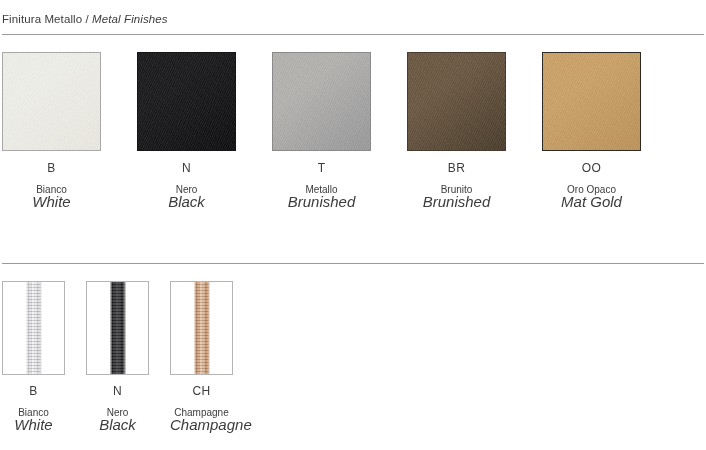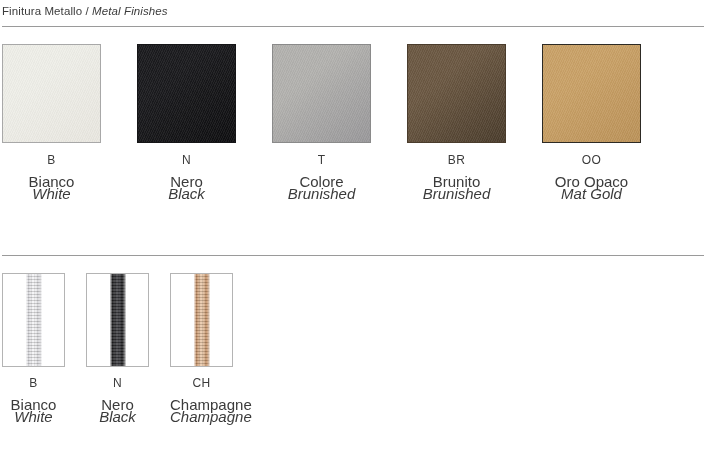--- a/index.html
+++ b/index.html
@@ -11,21 +11,21 @@
     width: 706px;
     height: 450px;
     font-family: "Liberation Sans", sans-serif;
     color: #3b3b3b;
     overflow: hidden;
     position: relative;
   }
 
   .page {
     position: absolute;
-    left: 0; top: 4px;
+    left: 0; top: 12px;
     width: 706px;
     height: 364px;
   }
 
   
   .section { position: absolute; left: 0; width: 706px; }
   #section-metal { top: 0; }
   #section-wire  { top: 243px; }
 
   .section-title {
@@ -91,21 +91,21 @@
   .labels.wire { width: 63px; margin-top: 9px; }
 
   .code {
     font-size: 12px;
     line-height: 14px;
     color: #3b3b3b;
     letter-spacing: 0.4px;
   }
   .name-it {
     margin-top: 9px;
-    font-size: 15px;
+    font-size: 10px;
     line-height: 12px;
     color: #3b3b3b;
     white-space: nowrap;
   }
   .name-en {
     font-size: 15px;
     line-height: 12px;
     font-style: italic;
     color: #3b3b3b;
     white-space: nowrap;
@@ -142,21 +142,21 @@
             <div class="name-it">Nero</div>
             <div class="name-en">Black</div>
           </div>
         </div>
         <div class="swatch" style="left: 272px;">
           <div class="chip" style="border: 1px solid rgb(138, 138, 138); background: linear-gradient(140deg, rgb(178, 177, 174) 0%, rgb(178, 177, 174) 35%, rgb(153, 152, 154) 100%);">
             <div style="position: absolute; inset: 0px; opacity: 0.18; background: repeating-linear-gradient(115deg, rgba(255, 255, 255, 0.35) 0px, rgba(255, 255, 255, 0.35) 1px, rgba(0, 0, 0, 0.12) 1px, rgba(0, 0, 0, 0.12) 2px);"></div>
           </div>
           <div class="labels">
             <div class="code">T</div>
-            <div class="name-it">Colore</div>
+            <div class="name-it">Metallo</div>
             <div class="name-en">Brunished</div>
           </div>
         </div>
         <div class="swatch" style="left: 407px;">
           <div class="chip" style="border: 1px solid rgb(74, 60, 44); background: linear-gradient(140deg, rgb(107, 88, 66) 0%, rgb(107, 88, 66) 35%, rgb(74, 60, 44) 100%);">
             <div style="position: absolute; inset: 0px; opacity: 0.18; background: repeating-linear-gradient(115deg, rgba(255, 255, 255, 0.35) 0px, rgba(255, 255, 255, 0.35) 1px, rgba(0, 0, 0, 0.12) 1px, rgba(0, 0, 0, 0.12) 2px);"></div>
           </div>
           <div class="labels">
             <div class="code">BR</div>
             <div class="name-it">Brunito</div>

